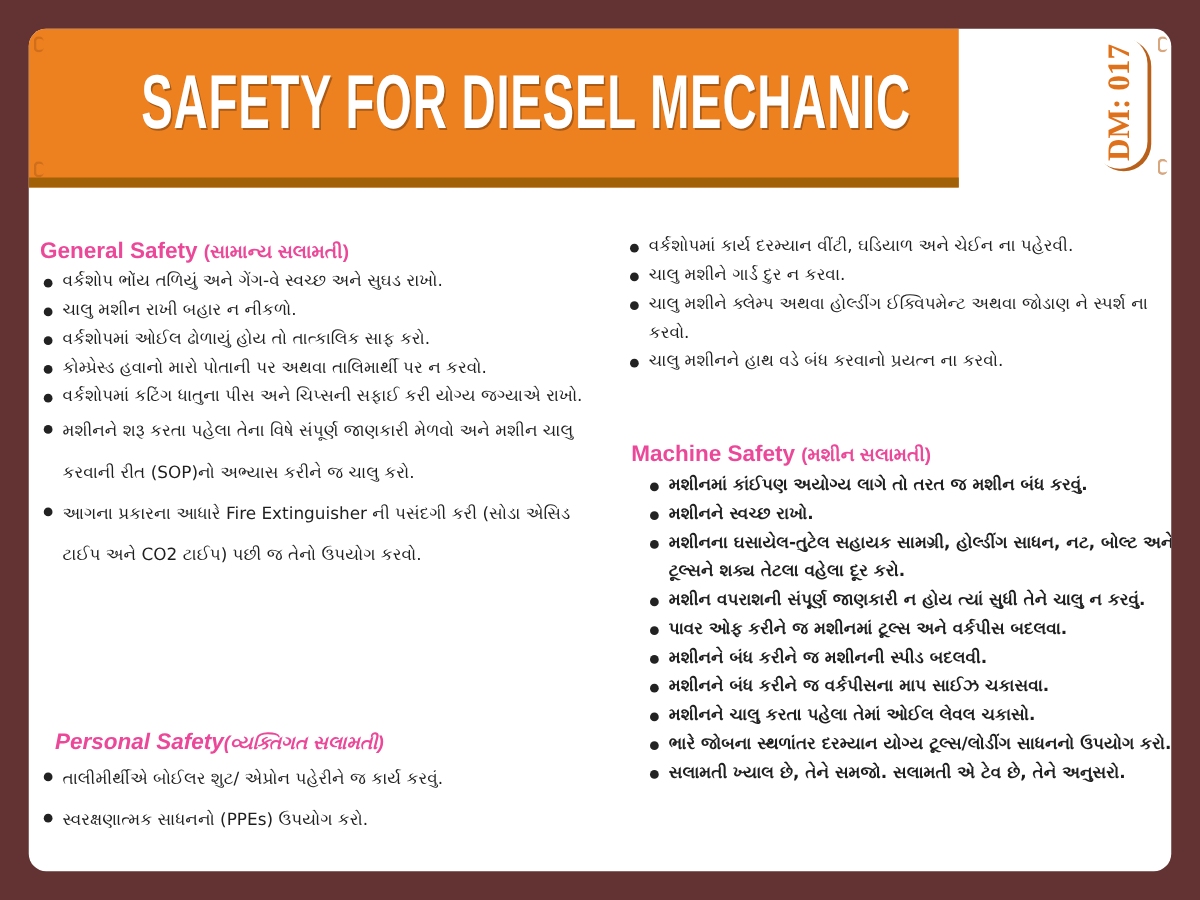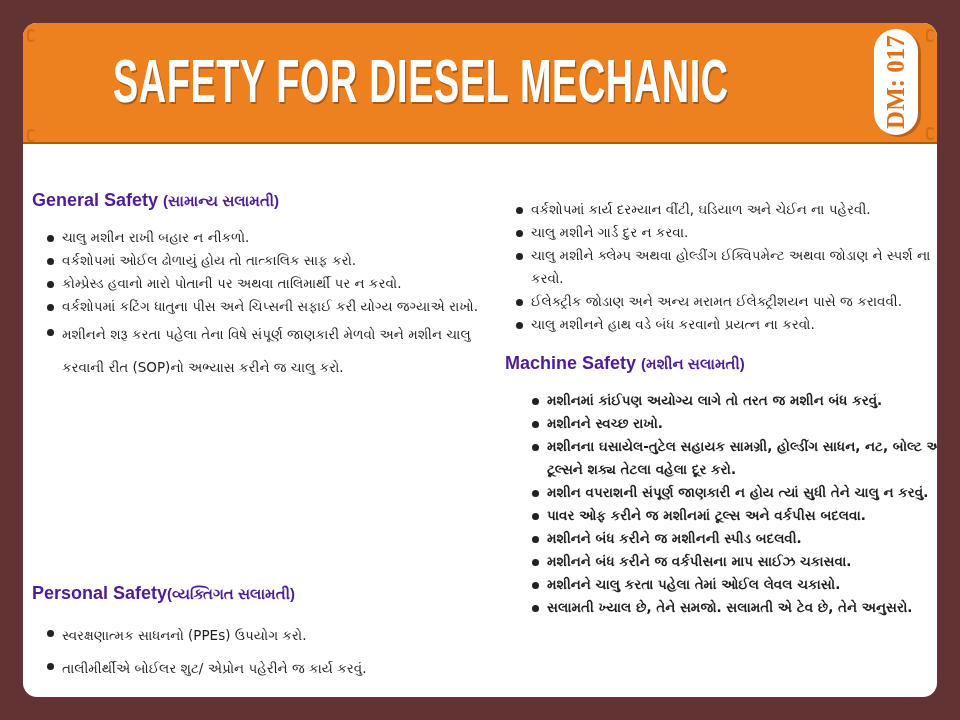--- a/index.html
+++ b/index.html
@@ -5,22 +5,22 @@
   html, body { margin:0; padding:0; }
   body {
     width:960px; height:720px; background:#633232; position:relative; overflow:hidden;
     font-family:"DejaVu Sans","Liberation Sans",sans-serif;
   }
   .panel {
     position:absolute; left:23px; top:23px; width:914px; height:674px;
     background:#ffffff; border-radius:14px; overflow:hidden;
   }
   .header {
-    position:absolute; left:0; top:0; width:914px; height:119px;
-    background:#ed801f; border-bottom:2px solid #a16207;
+    position:absolute; left:0; top:0; width:744px; height:119px;
+    background:#ed801f; border-bottom:8px solid #a16207;
   }
   .title {
     position:absolute; left:90px; top:28px; width:730px; height:60px;
     color:#ffffff; font-family:"Liberation Sans",sans-serif; font-weight:bold;
     font-size:61px; line-height:60px; white-space:nowrap;
     transform-origin:left top; transform:scaleX(0.62);
     text-shadow:2px 2px 0 #a85a16;
     letter-spacing:1px;
   }
   .badge {
@@ -31,25 +31,25 @@
     position:absolute; left:50%; top:50%; width:100px; text-align:center;
     transform:translate(-50%,-50%) rotate(-90deg);
     color:#e0711b; font-family:"Liberation Serif",serif; font-weight:bold;
     font-size:25px; line-height:30px; white-space:nowrap;
   }
   .curl { position:absolute; width:6px; height:9px; border:2px solid #b86018; border-radius:4px; border-right:none; opacity:.55; }
   .col { position:absolute; top:0; }
   .col-left { left:9px; width:460px; }
   .col-right { left:478px; width:440px; }
   .section-title {
-    position:absolute; color:#4c1d95; font-family:"Liberation Sans",sans-serif;
+    position:absolute; color:#ec4899; font-family:"Liberation Sans",sans-serif;
     font-weight:bold; font-size:18px; line-height:22px; white-space:nowrap;
   }
   .section-title .gu { font-size:15px; }
-  ul.items { position:absolute; margin:12px; padding:0; list-style:none; }
+  ul.items { position:absolute; margin:0; padding:0; list-style:none; }
   ul.items li {
     position:relative; padding-left:18px; color:#1f1f1f;
     font-size:13.5px; line-height:23px; white-space:normal;
   }
   ul.items li::before {
     content:""; position:absolute; left:3px; top:9px; width:7px; height:7px;
     background:#222; border-radius:50%;
   }
   ul.items li.wide { line-height:33px; }
   ul.items li.wide::before { top:11px; }
@@ -68,54 +68,56 @@
       <div class="badge-text">DM: 017</div>
     </div>
   </div>
 
   <div class="col col-left">
     <div class="section-title" style="top:166px;left:0;">
       <span>General Safety</span>
       <span class="gu">(સામાન્ય સલામતી)</span>
     </div>
     <ul class="items" style="top:191px;left:0;width:450px;">
+      <li>વર્કશોપ ભોંય તળિયું અને ગેંગ-વે સ્વચ્છ અને સુઘડ રાખો.</li>
       <li>ચાલુ મશીન રાખી બહાર ન નીકળો.</li>
       <li>વર્કશોપમાં ઓઈલ ઢોળાયું હોય તો તાત્કાલિક સાફ કરો.</li>
       <li>કોમ્પ્રેસ્ડ હવાનો મારો પોતાની પર અથવા તાલિમાર્થી પર ન કરવો.</li>
       <li>વર્કશોપમાં કટિંગ ધાતુના પીસ અને ચિપ્સની સફાઈ કરી યોગ્ય જગ્યાએ રાખો.</li>
       <li class="wide">મશીનને શરૂ કરતા પહેલા તેના વિષે સંપૂર્ણ જાણકારી મેળવો અને મશીન ચાલુ કરવાની રીત (SOP)નો અભ્યાસ કરીને જ ચાલુ કરો.</li>
+      <li class="wide">આગના પ્રકારના આધારે Fire Extinguisher ની પસંદગી કરી (સોડા એસિડ ટાઈપ અને CO2 ટાઈપ) પછી જ તેનો ઉપયોગ કરવો.</li>
     </ul>
 
-    <div class="section-title" style="top:559px;left:0;">
+    <div class="section-title" style="top:559px;left:12px;font-style:italic;">
       <span>Personal Safety</span><span class="gu">(વ્યક્તિગત સલામતી)</span>
     </div>
     <ul class="items" style="top:584px;left:0;width:450px;">
+      <li class="wide">તાલીમીર્થીએ બોઈલર શુટ/ એપ્રોન પહેરીને જ કાર્ય કરવું.</li>
       <li class="wide">સ્વરક્ષણાત્મક સાધનનો (PPEs) ઉપયોગ કરો.</li>
-      <li class="wide">તાલીમીર્થીએ બોઈલર શુટ/ એપ્રોન પહેરીને જ કાર્ય કરવું.</li>
     </ul>
   </div>
 
   <div class="col col-right">
     <ul class="items" style="top:163px;left:0;width:440px;">
       <li>વર્કશોપમાં કાર્ય દરમ્યાન વીંટી, ઘડિયાળ અને ચેઈન ના પહેરવી.</li>
       <li>ચાલુ મશીને ગાર્ડ દુર ન કરવા.</li>
       <li>ચાલુ મશીને ક્લેમ્પ અથવા હોલ્ડીંગ ઈક્વિપમેન્ટ અથવા જોડાણ ને સ્પર્શ ના કરવો.</li>
-      <li>ઈલેક્ટ્રીક જોડાણ અને અન્ય મરામત ઈલેક્ટ્રીશયન પાસે જ કરાવવી.</li>
       <li>ચાલુ મશીનને હાથ વડે બંધ કરવાનો પ્રયત્ન ના કરવો.</li>
     </ul>
 
     <div class="section-title" style="top:329px;left:4px;">
       <span>Machine Safety</span>
       <span class="gu">(મશીન સલામતી)</span>
     </div>
     <ul class="items" style="top:354px;left:16px;width:440px;font-weight:bold;">
       <li>મશીનમાં કાંઈપણ અયોગ્ય લાગે તો તરત જ મશીન બંધ કરવું.</li>
       <li>મશીનને સ્વચ્છ રાખો.</li>
       <li>મશીનના ઘસાયેલ-તુટેલ સહાયક સામગ્રી, હોલ્ડીંગ સાધન, નટ, બોલ્ટ અને ટૂલ્સને શક્ય તેટલા વહેલા દૂર કરો.</li>
       <li>મશીન વપરાશની સંપૂર્ણ જાણકારી ન હોય ત્યાં સુધી તેને ચાલુ ન કરવું.</li>
       <li>પાવર ઓફ કરીને જ મશીનમાં ટૂલ્સ અને વર્કપીસ બદલવા.</li>
       <li>મશીનને બંધ કરીને જ મશીનની સ્પીડ બદલવી.</li>
       <li>મશીનને બંધ કરીને જ વર્કપીસના માપ સાઈઝ ચકાસવા.</li>
       <li>મશીનને ચાલુ કરતા પહેલા તેમાં ઓઈલ લેવલ ચકાસો.</li>
+      <li>ભારે જોબના સ્થળાંતર દરમ્યાન યોગ્ય ટૂલ્સ/લોડીંગ સાધનનો ઉપયોગ કરો.</li>
       <li>સલામતી ખ્યાલ છે, તેને સમજો. સલામતી એ ટેવ છે, તેને અનુસરો.</li>
     </ul>
   </div>
 </div>
 
 </body></html>

